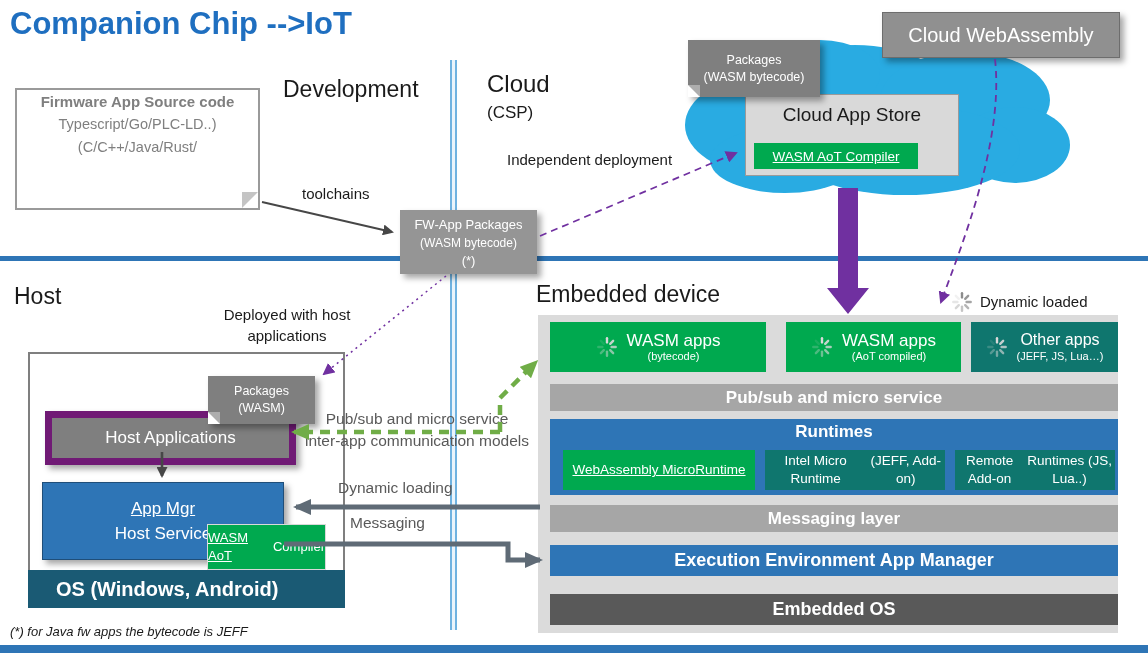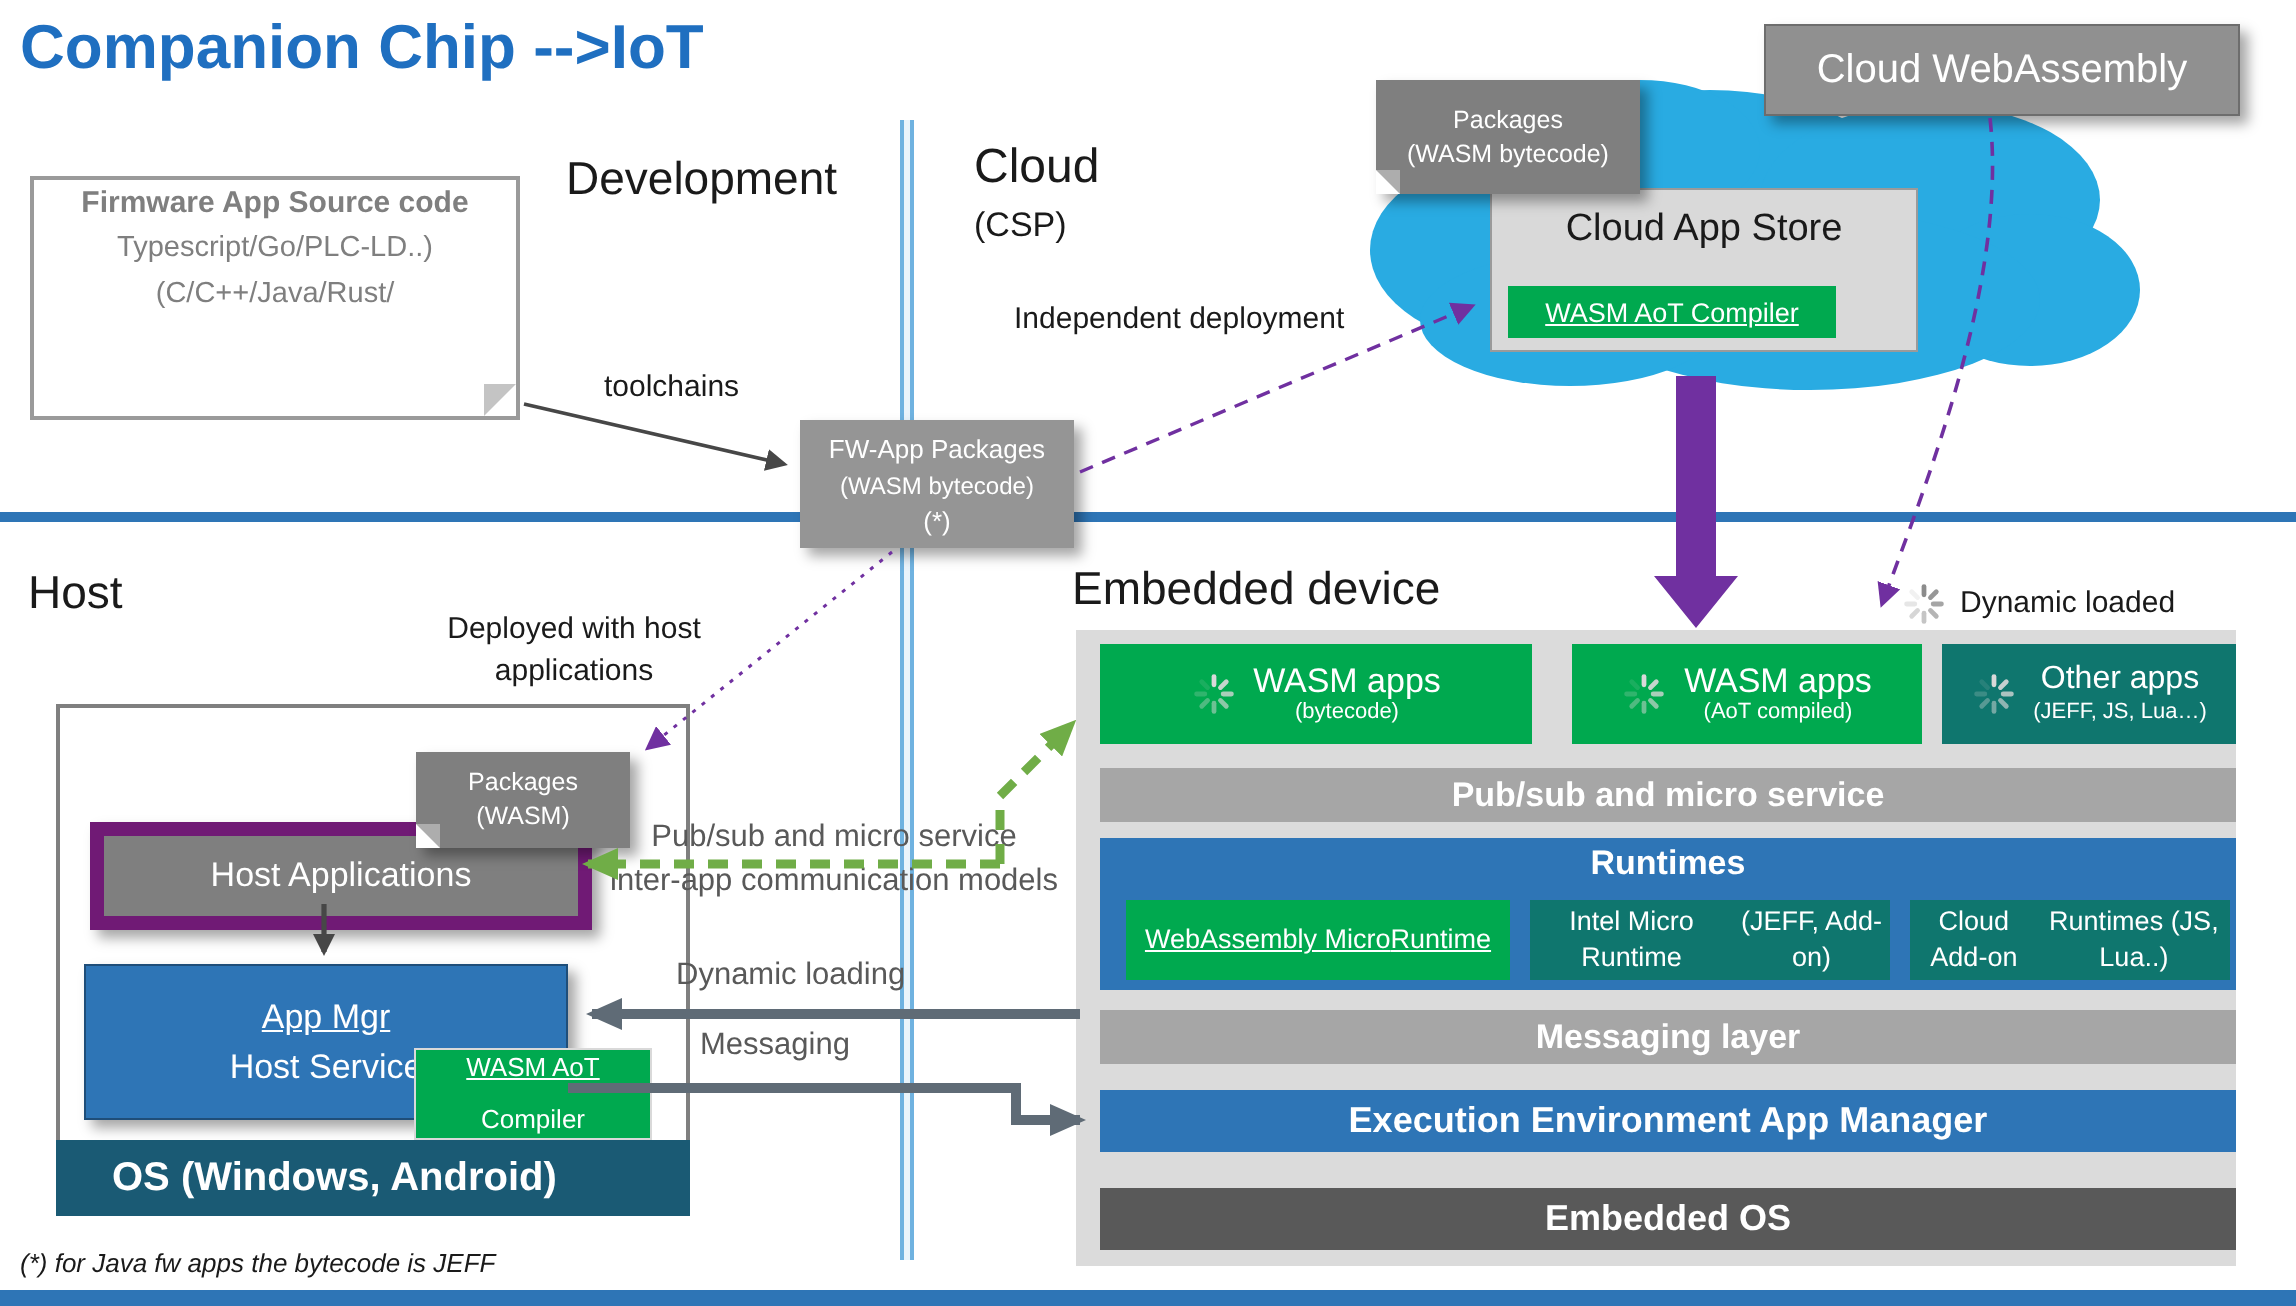--- a/index.html
+++ b/index.html
@@ -145,21 +145,21 @@
       <div class="bar" style="left:0;top:0;width:568px;height:26px;font-size:17px;background:transparent">Runtimes</div>
       <div class="rtbox green" style="left:13px;top:31px;width:192px;height:40px">
         <div class="u">WebAssembly Micro</div>
         <div class="u">Runtime</div>
       </div>
       <div class="rtbox graybox" style="left:215px;top:31px;width:180px;height:40px">
         <div>Intel Micro Runtime</div>
         <div>(JEFF, Add-on)</div>
       </div>
       <div class="rtbox graybox" style="left:405px;top:31px;width:160px;height:40px">
-        <div>Cloud Add-on</div>
+        <div>Remote Add-on</div>
         <div>Runtimes (JS, Lua..)</div>
       </div>
     </div>
 
     <div class="bar gray-bar" style="left:12px;top:190px;width:568px;height:27px;font-size:17px">Messaging layer</div>
 
     <div class="bar blue-bar" style="left:12px;top:230px;width:568px;height:31px;font-size:18px">Execution Environment App Manager</div>
 
     <div class="bar dark-bar" style="left:12px;top:279px;width:568px;height:31px;font-size:18px">Embedded OS</div>
   </div>
@@ -178,21 +178,21 @@
 
   <div class="abs shadow" style="left:45px;top:411px;width:237px;height:40px;background:#7F7F7F;border:7px solid #701a75;z-index:5;display:flex;align-items:center;justify-content:center">
     <span style="color:#fff;font-size:17px">Host Applications</span>
   </div>
 
   <div class="abs shadow" style="left:42px;top:482px;width:240px;height:76px;background:#2E75B6;border:1px solid #1F4E79;z-index:5;display:flex;flex-direction:column;align-items:center;justify-content:center;color:#fff;font-size:17px;line-height:1.5">
     <div class="u">App Mgr</div>
     <div>Host Service</div>
   </div>
 
-  <div class="abs" style="left:207px;top:524px;width:117px;height:44px;background:#00A94F;border:1px solid #D9D9D9;z-index:7;display:flex;flex-direction:column;align-items:center;justify-content:space-between;color:#fff;font-size:13px;line-height:1.35">
+  <div class="abs" style="left:207px;top:524px;width:117px;height:44px;background:#00A94F;border:1px solid #D9D9D9;z-index:7;display:flex;align-items:center;justify-content:center;color:#fff;font-size:13px;line-height:1.35">
     <div class="u">WASM AoT</div>
     <div>Compiler</div>
   </div>
 
   <div class="abs" style="left:28px;top:570px;width:317px;height:38px;background:#1A5A74;z-index:5;display:flex;align-items:center;padding-left:28px;box-sizing:border-box">
     <span style="color:#fff;font-weight:bold;font-size:20px">OS (Windows, Android)</span>
   </div>
 
   <div class="abs center graytxt" style="left:288px;top:408px;width:258px;font-size:15.5px;line-height:1.45;z-index:4">
     <div>Pub/sub and micro service</div>

